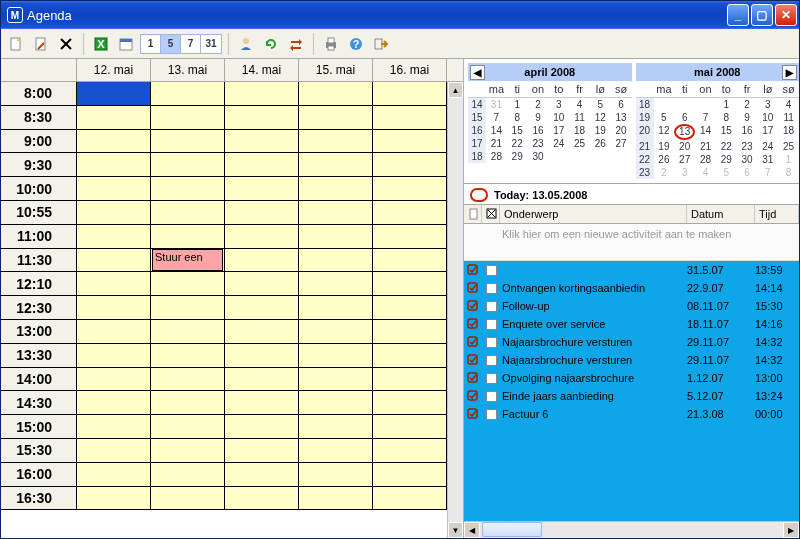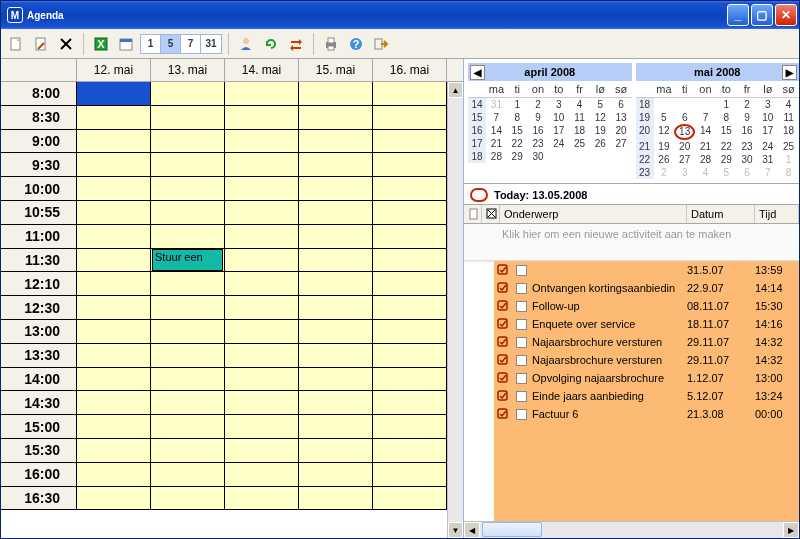--- a/index.html
+++ b/index.html
@@ -1,21 +1,21 @@
 <!DOCTYPE html>
 <html><head>
 <meta charset="utf-8">
 <style>
 * { box-sizing: border-box; margin: 0; padding: 0; font-family: Tahoma, Arial, sans-serif; font-size: 11px; }
 body { background: #ece9d8; width: 800px; height: 539px; overflow: hidden; border: 1px solid #0a246a; }
 
 
 .titlebar { height: 28px; background: linear-gradient(to bottom, #3a6ef0 0%, #1651cf 8%, #0b42c0 50%, #1651cf 92%, #3a6ef0 100%); display: flex; align-items: center; padding: 0 2px 0 6px; color: #fff; }
 .titlebar .icon { width: 16px; height: 16px; background:#0b42c0; border:1px solid #fff; border-radius:3px; display:flex; align-items:center; justify-content:center; color:#fff; font-weight:bold; font-size:10px; margin-right:4px; }
-.titlebar .title { font-size: 10px; font-weight: bold; flex:1; }
+.titlebar .title { font-size: 13px; font-weight: normal; flex:1; }
 .titlebar .winbtns { display:flex; gap:2px; }
 .winbtn { width:22px; height:22px; border:1px solid #fff; border-radius:3px; background: linear-gradient(to bottom,#6da8ff,#2060d0); display:flex; align-items:center; justify-content:center; color:#fff; font-weight:bold; font-size:12px; }
 .winbtn.close { background: linear-gradient(to bottom,#f08070,#d02000); }
 
 
 .toolbar { height: 30px; border-bottom: 1px solid #a8a8a8; display:flex; align-items:center; padding: 0 4px; gap:3px; background:#f4f2e8; }
 .toolbar .sep { width:1px; height:22px; background:#c0c0c0; margin:0 3px; }
 .tbtn { width:22px; height:22px; display:flex; align-items:center; justify-content:center; border:1px solid transparent; }
 .calrange { display:flex; border:1px solid #9db5e0; }
 .calrange .rbtn { width:20px; height:18px; display:flex; align-items:center; justify-content:center; border-right:1px solid #9db5e0; background:#fff; font-weight:bold; font-size:10px; color:#334; }
@@ -24,25 +24,25 @@
 
 
 .content { display:flex; height:calc(100% - 58px); }
 .schedule { flex:1; display:flex; flex-direction:column; border-right:1px solid #9db5e0; overflow:hidden; position:relative; }
 .schedule .hdr { display:flex; border-bottom:1px solid #a8a8a8; background:#f4f2e8; }
 .timecol { width:76px; border-right:1px solid #a8a8a8; background:#f4f2e8; }
 .dayhdr { flex:1; text-align:center; padding:4px 0; border-right:1px solid #a8a8a8; font-size:12px; }
 .gridwrap { flex:1; overflow:hidden; position:relative; background:#fff; }
 .gridrows { position:absolute; inset:0; }
 .row { display:flex; height:23.8px; border-bottom:1px solid #000; }
-.timecell { width:76px; text-align:right; padding-right:16px; font-size:14px; font-weight:bold; border-right:1px solid #000; background:#f4f2e8; height:100%; display:flex; align-items:center; justify-content:flex-end; }
+.timecell { width:76px; text-align:right; padding-right:24px; font-size:14px; font-weight:bold; border-right:1px solid #000; background:#f4f2e8; height:100%; display:flex; align-items:center; justify-content:flex-end; }
 .daycell { flex:1; border-right:1px solid #000; background:#ffffc8; height:100%; position:relative; }
 .daycell.off { background:#fff; }
 .sel { background:#1651cf !important; }
-.appt { position:absolute; left:1px; right:1px; top:0; bottom:0; background:#14b8a6; border:1px solid #000; padding:1px 2px; font-size:11px; overflow:hidden; }
+.appt { position:absolute; left:1px; right:1px; top:0; bottom:0; background:#fca5a5; border:1px solid #000; padding:1px 2px; font-size:11px; overflow:hidden; }
 .vscrollbar { width:16px; background:#e8e8e8; border-left:1px solid #c0c0c0; display:flex; flex-direction:column; }
 .vscrollbar .arr { height:16px; background:#d4d0c8; border:1px solid #fff; display:flex; align-items:center; justify-content:center; font-size:8px; }
 .vscrollbar .track { flex:1; }
 
 
 .rightpanel { width:335px; display:flex; flex-direction:column; background:#fff; }
 .calendars { display:flex; gap:4px; padding:4px 0px 4px 4px; border-bottom:1px solid #a8a8a8; }
 .minical { flex:1 1 50%; }
 .mchdr { background:#b5cdf7; display:flex; align-items:center; justify-content:center; padding:3px 2px; font-weight:bold; color:#000; position:relative; font-size:12px; }
 .mchdr .nav { position:absolute; top:2px; width:15px; height:15px; background:#fff; border:1px solid #888; display:flex; align-items:center; justify-content:center; font-size:10px; }
@@ -52,21 +52,21 @@
 .mcwk { background:#e8eef8; text-align:center; font-size:10px; color:#334; padding:1px 0; }
 .mcday { text-align:center; font-size:10px; padding:1px 0; color:#334; }
 .mcday.dim { color:#bbb; }
 .mcday.today { border:2px solid #d02000; border-radius:50%; padding:0; line-height:12px; }
 .todayline { display:flex; align-items:center; gap:6px; padding:4px 6px 2px 6px; font-size:12px; font-weight:bold; }
 .todayline .ring { width:18px; height:14px; border:2px solid #d02000; border-radius:8px; }
 .tasktblhdr { display:flex; background:#f4f2e8; border-top:1px solid #a8a8a8; border-bottom:1px solid #a8a8a8; }
 .tasktblhdr .th { padding:3px 4px; border-right:1px solid #c8c8c8; font-size:11px; }
 .th.c1 { width:18px; } .th.c2 { width:18px; } .th.c3 { flex:1; } .th.c4 { width:68px; } .th.c5 { width:44px; }
 .newrow { display:flex; align-items:center; padding:4px 6px 20px 38px; color:#999; background:#fafafa; border-bottom:1px solid #dedede; box-shadow:0 1px 2px rgba(0,0,0,0.1); }
-.tasklist { flex:1; overflow:hidden; background:#fdba74;margin-left:30px; }
+.tasklist { flex:1; overflow:hidden; background:#0ea5e9; }
 .trow { display:flex; align-items:center; padding:3px 0; border-bottom:0; }
 .trow .c1 { width:18px; display:flex; justify-content:center; color:#a02000; }
 .trow .c2 { width:18px; display:flex; justify-content:center; }
 .trow .c3 { flex:1; padding-left:2px; overflow:hidden; white-space:nowrap; text-overflow:ellipsis; }
 .trow .c4 { width:68px; } .trow .c5 { width:44px; }
 .chk { width:11px; height:11px; border:1px solid #888; background:#fff; }
 .hscroll { height:17px; background:#e8e8e8; border-top:1px solid #c0c0c0; display:flex; align-items:center; }
 .hscroll .arr { width:16px; height:16px; background:#d4d0c8; border:1px solid #fff; display:flex; align-items:center; justify-content:center; font-size:8px; }
 .hscroll .track { flex:1; position:relative; height:16px; }
 .hscroll .thumb { position:absolute; left:2px; top:0; height:15px; width:60px; background:linear-gradient(to bottom,#eef3fb,#cfe0fb); border:1px solid #9db5e0; border-radius:2px; }

